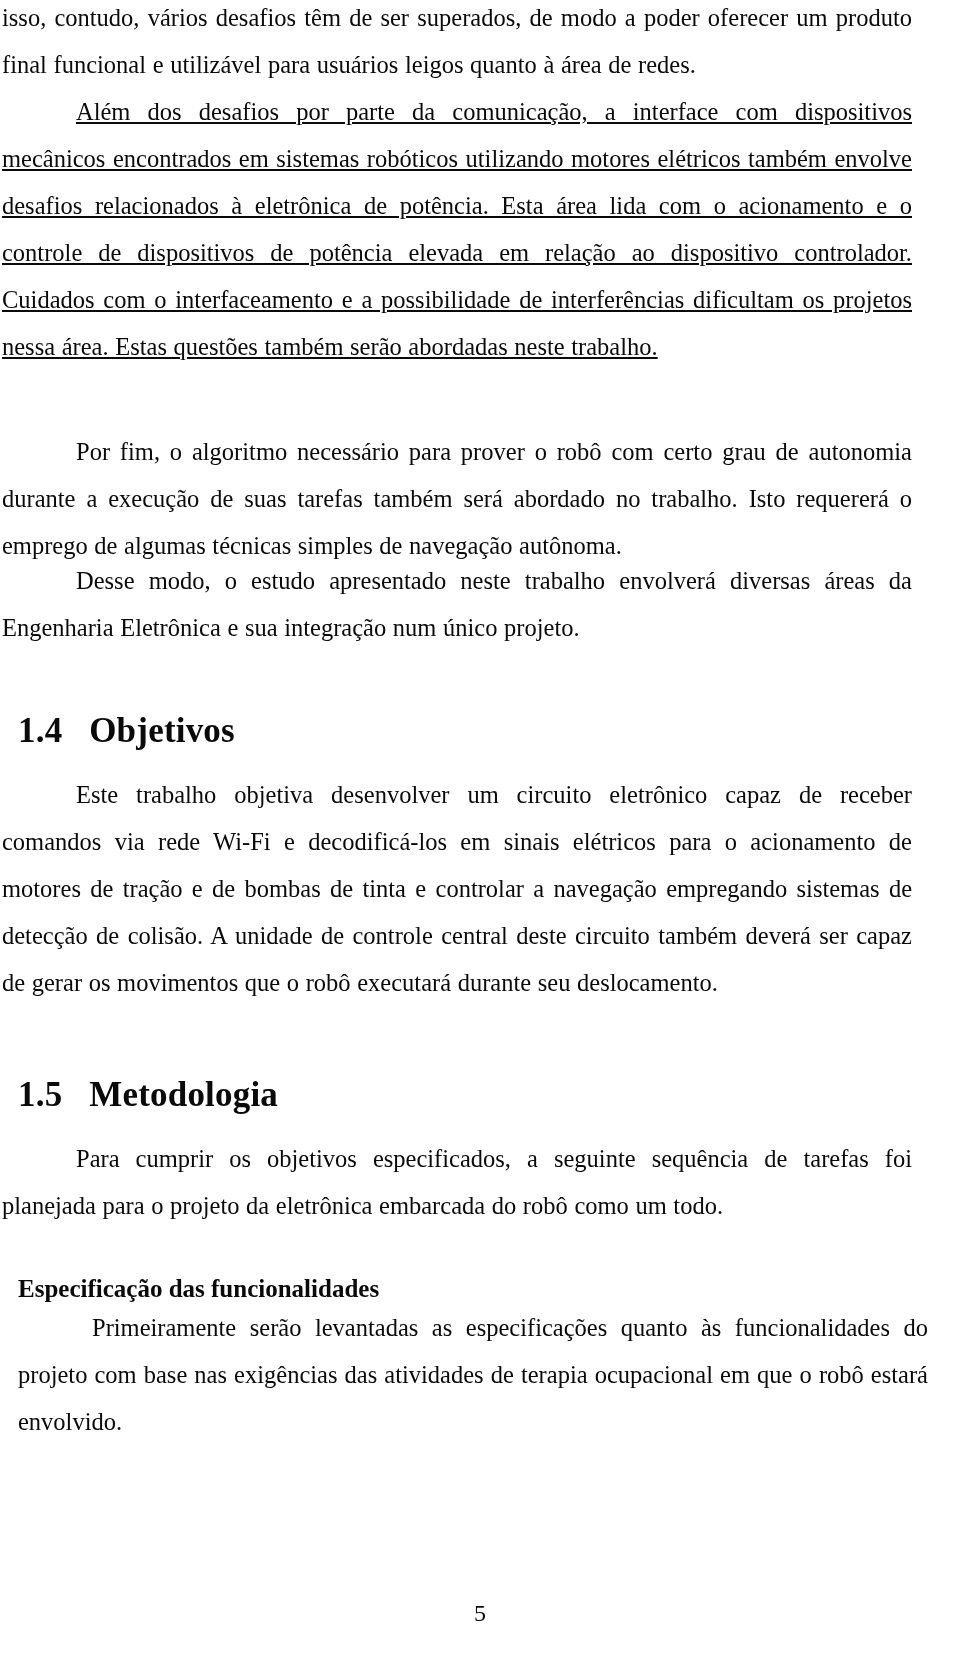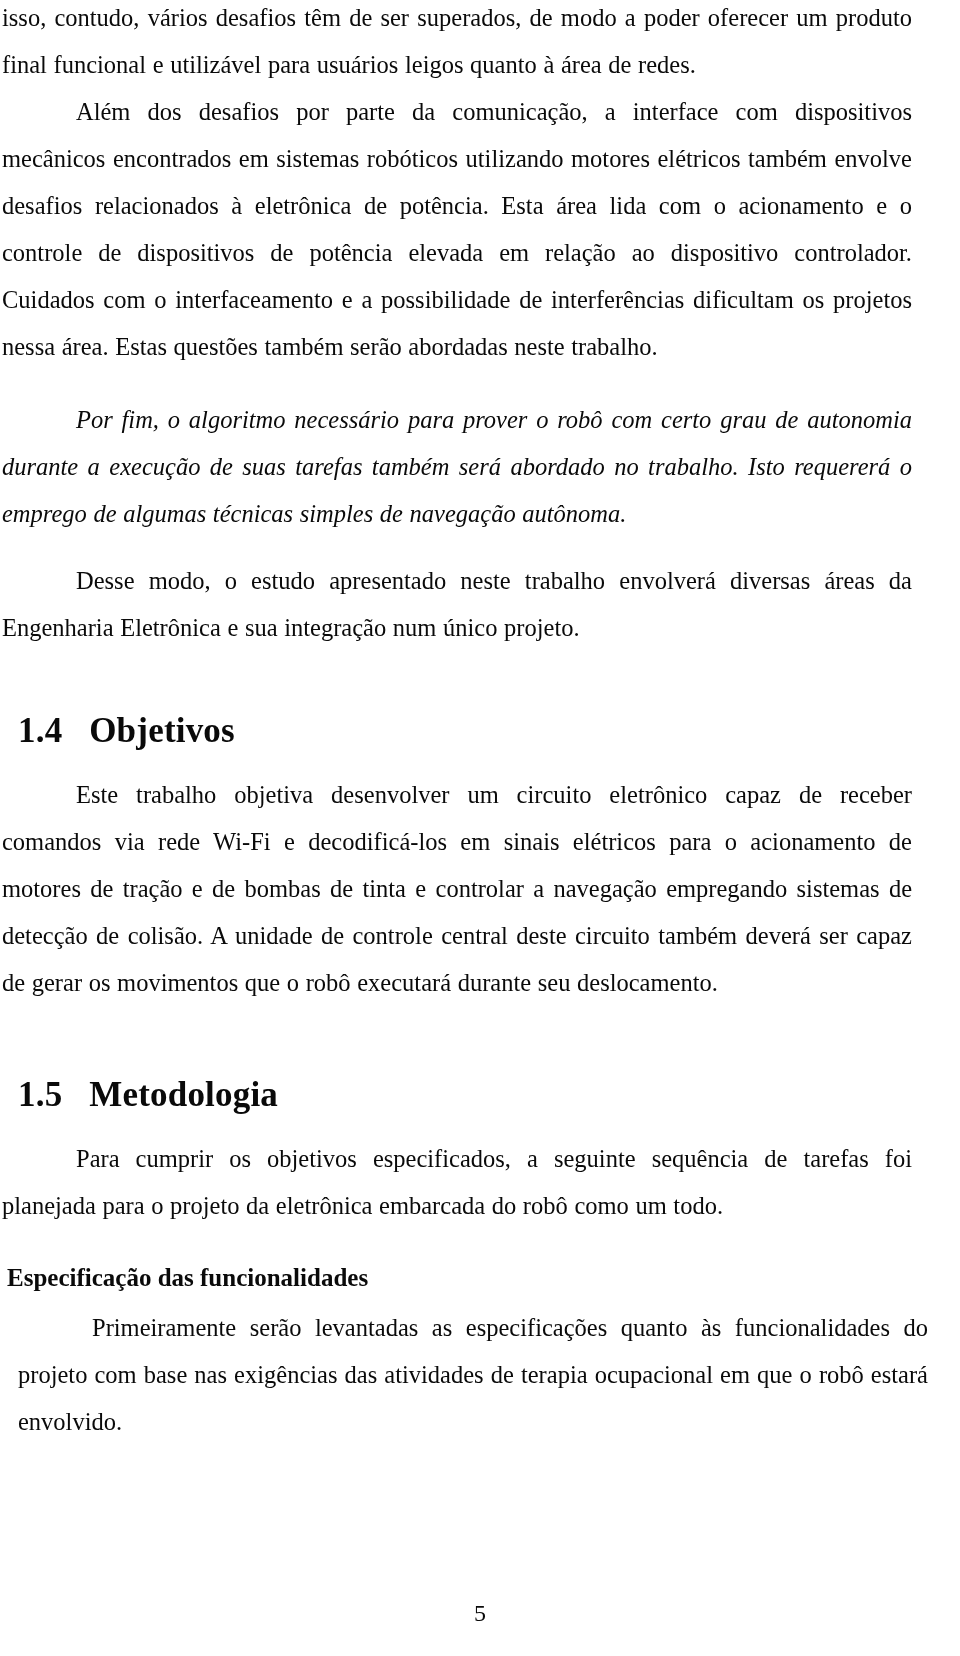--- a/index.html
+++ b/index.html
@@ -36,21 +36,21 @@
   h2.section-heading {
     margin: 16px;
     padding: 0;
     font-size: 35px;
     font-weight: 700;
     line-height: 42px;
     letter-spacing: 0.2px;
     white-space: pre;
   }
   h3.subsection-heading {
-    margin: 5px;
+    margin: 16px;
     padding: 0;
     font-size: 25px;
     font-weight: 700;
     line-height: 30px;
   }
   .quote-block {
     margin: 16px;
     padding: 0;
     width: 910px;
   }
@@ -75,25 +75,25 @@
 </style>
 </head>
 <body>
 
 <div class="page">
 
   <div class="blk" style="top:-6px;">
     <p class="body-par">isso, contudo, vários desafios têm de ser superados, de modo a poder oferecer um produto final funcional e utilizável para usuários leigos quanto à área de redes.</p>
   </div>
 
-  <div class="blk" style="top:88px;">
+  <div class="blk" style="top:88px;text-decoration:underline;">
     <p class="body-par indent">Além dos desafios por parte da comunicação, a interface com dispositivos mecânicos encontrados em sistemas robóticos utilizando motores elétricos também envolve desafios relacionados à eletrônica de potência. Esta área lida com o acionamento e o controle de dispositivos de potência elevada em relação ao dispositivo controlador. Cuidados com o interfaceamento e a possibilidade de interferências dificultam os projetos nessa área. Estas questões também serão abordadas neste trabalho.</p>
   </div>
 
-  <div class="blk" style="top:396px;font-style:italic;">
+  <div class="blk" style="top:428px;">
     <p class="body-par indent">Por fim, o algoritmo necessário para prover o robô com certo grau de autonomia durante a execução de suas tarefas também será abordado no trabalho. Isto requererá o emprego de algumas técnicas simples de navegação autônoma.</p>
   </div>
 
   <div class="blk" style="top:557px;">
     <p class="body-par indent">Desse modo, o estudo apresentado neste trabalho envolverá diversas áreas da Engenharia Eletrônica e sua integração num único projeto.</p>
   </div>
 
   <div class="blk" style="top:694px;">
     <h2 class="section-heading">1.4   Objetivos</h2>
   </div>

